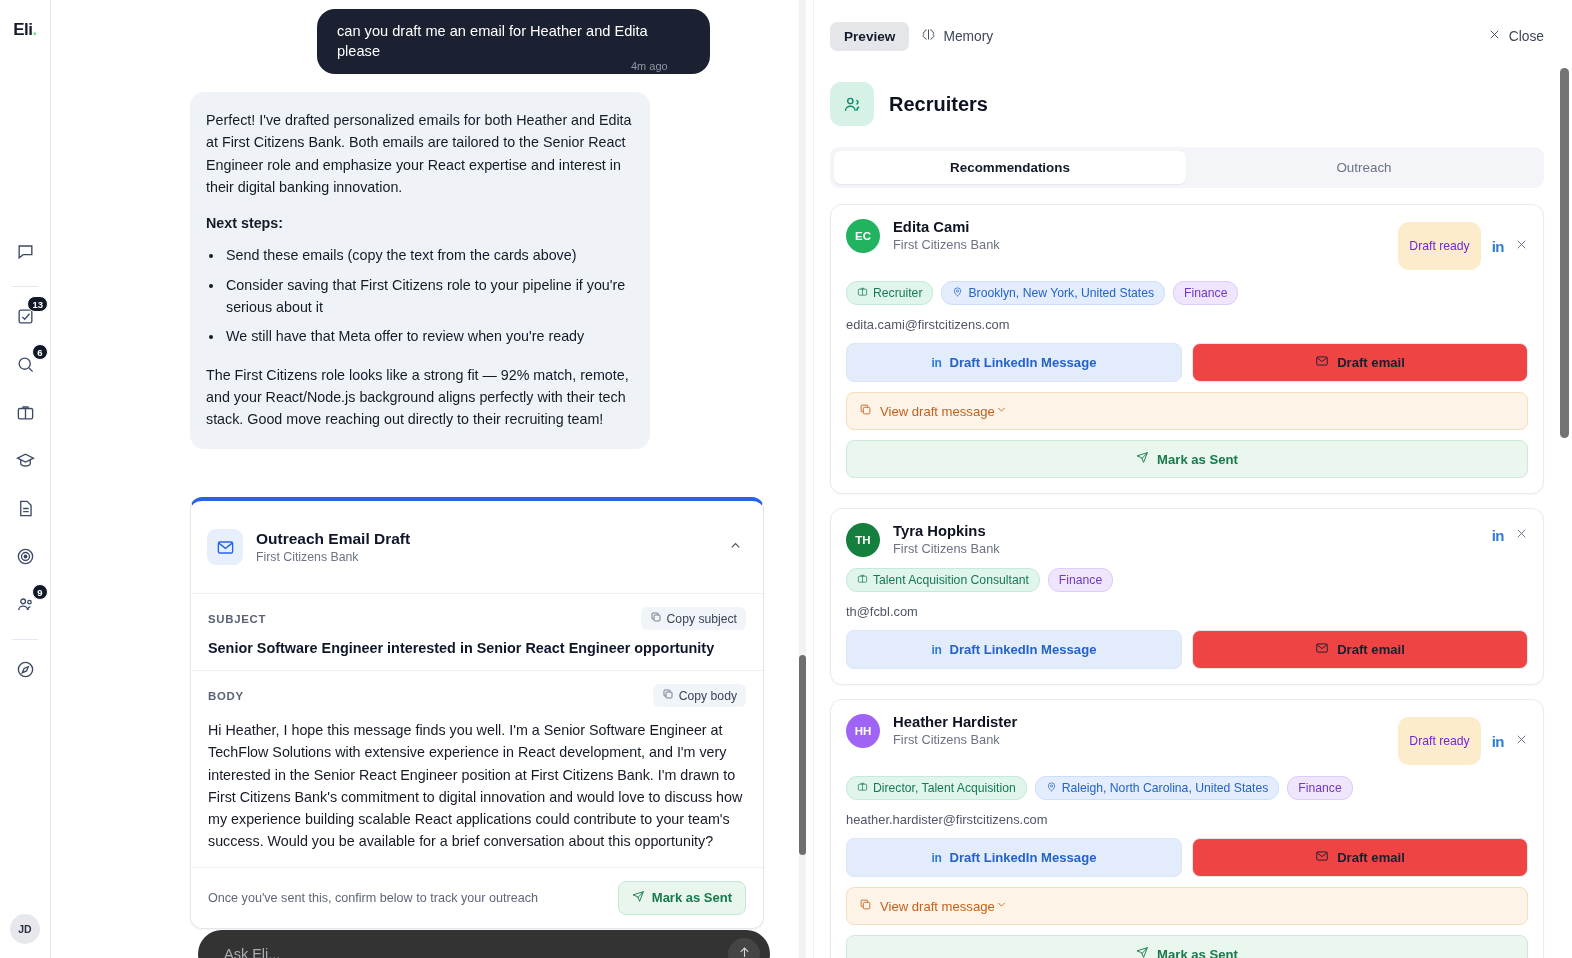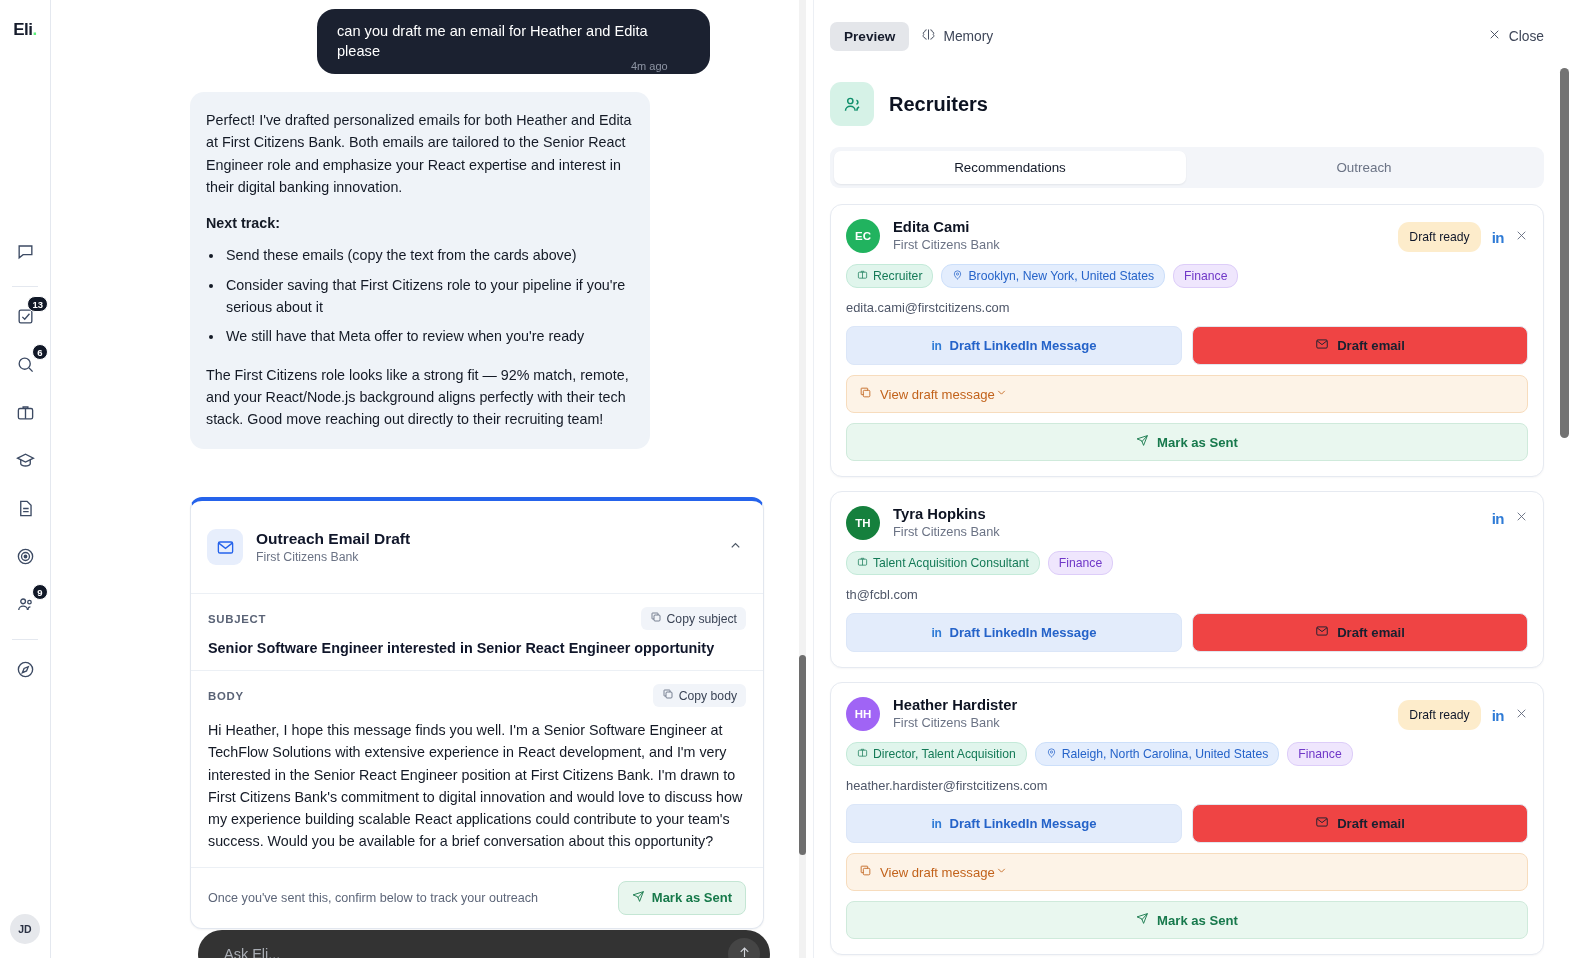--- a/index.html
+++ b/index.html
@@ -158,39 +158,39 @@
 
   .tabs {
     margin: 21px 28px 0 16px; background: #f3f5f9; border-radius: 9px;
     padding: 4px; display: flex; gap: 2px;
   }
   .tab {
     flex: 1; text-align: center; padding: 9px 0; border-radius: 7px;
     font-size: 13.4px; color: #6b7385; cursor: pointer; border: none;
     background: transparent; font-family: inherit;
   }
-  .tab.active { background: #fff; color: #131a29; font-weight: normal; box-shadow: 0 1px 2px rgba(17,24,39,.07); }
+  .tab.active { background: #fff; color: #131a29; font-weight: bold; box-shadow: 0 1px 2px rgba(17,24,39,.07); }
 
   .cards { margin: 16px 28px 0 16px; display: flex; flex-direction: column; gap: 14px; }
   .rcard {
     border: 1px solid #e6eaf1; border-radius: 12px; padding: 14px 15px 15px 15px;
     background: #fff; box-shadow: 0 1px 2px rgba(17,24,39,.04);
   }
   .rc-head { display: flex; align-items: flex-start; gap: 13px; }
   .rc-avatar {
     width: 34px; height: 34px; border-radius: 50%; flex: 0 0 34px;
     display: flex; align-items: center; justify-content: center;
     color: #fff; font-size: 11.5px; font-weight: bold;
   }
   .rc-name { font-size: 14.8px; font-weight: bold; color: #0d1322; }
   .rc-org { font-size: 12.8px; color: #6b7385; margin-top: 2px; }
   .rc-actions { margin-left: auto; display: flex; align-items: center; gap: 11px; padding-top: 3px; }
   .draft-ready {
-    background: #fdeccb; color: #0f172a; border-radius: 11px;
-    padding: 8px 11px; font-size: 12.2px;
+    background: #fdeccb; color: #6d28d9; border-radius: 11px;
+    padding: 17px 11px; font-size: 12.2px;
   }
   .li-icon { font-size: 15px; font-weight: bold; color: #2f7bd6; cursor: pointer; letter-spacing: -.5px; }
   .x-icon { cursor: pointer; }
   .x-icon svg { width: 13px; height: 13px; stroke: #5a6377; stroke-width: 1.6; }
 
   .chips { display: flex; flex-wrap: wrap; gap: 8px; margin-top: 11px; }
   .chip {
     display: inline-flex; align-items: center; gap: 5px; border-radius: 11px;
     padding: 4px 10px; font-size: 12.2px; border: 1px solid transparent;
   }
@@ -343,21 +343,21 @@
 
   <div class="chat">
     <div class="chat-sb-track"></div>
     <div class="chat-sb"></div>
 
     <div class="user-bubble">can you draft me an email for Heather and Edita please</div>
     <div class="stamp">4m ago</div>
 
     <div class="ai-bubble">
       <p>Perfect! I've drafted personalized emails for both Heather and Edita at First Citizens Bank. Both emails are tailored to the Senior React Engineer role and emphasize your React expertise and interest in their digital banking innovation.</p>
-      <p class="hdr">Next track:</p>
+      <p class="hdr">Next steps:</p>
       <ul>
         <li>Send these emails (copy the text from the cards above)</li>
         <li>Consider saving that First Citizens role to your pipeline if you're serious about it</li>
         <li>We still have that Meta offer to review when you're ready</li>
       </ul>
       <p>The First Citizens role looks like a strong fit — 92% match, remote, and your React/Node.js background aligns perfectly with their tech stack. Good move reaching out directly to their recruiting team!</p>
     </div>
 
     <div class="draft-card">
       <div class="draft-head">

